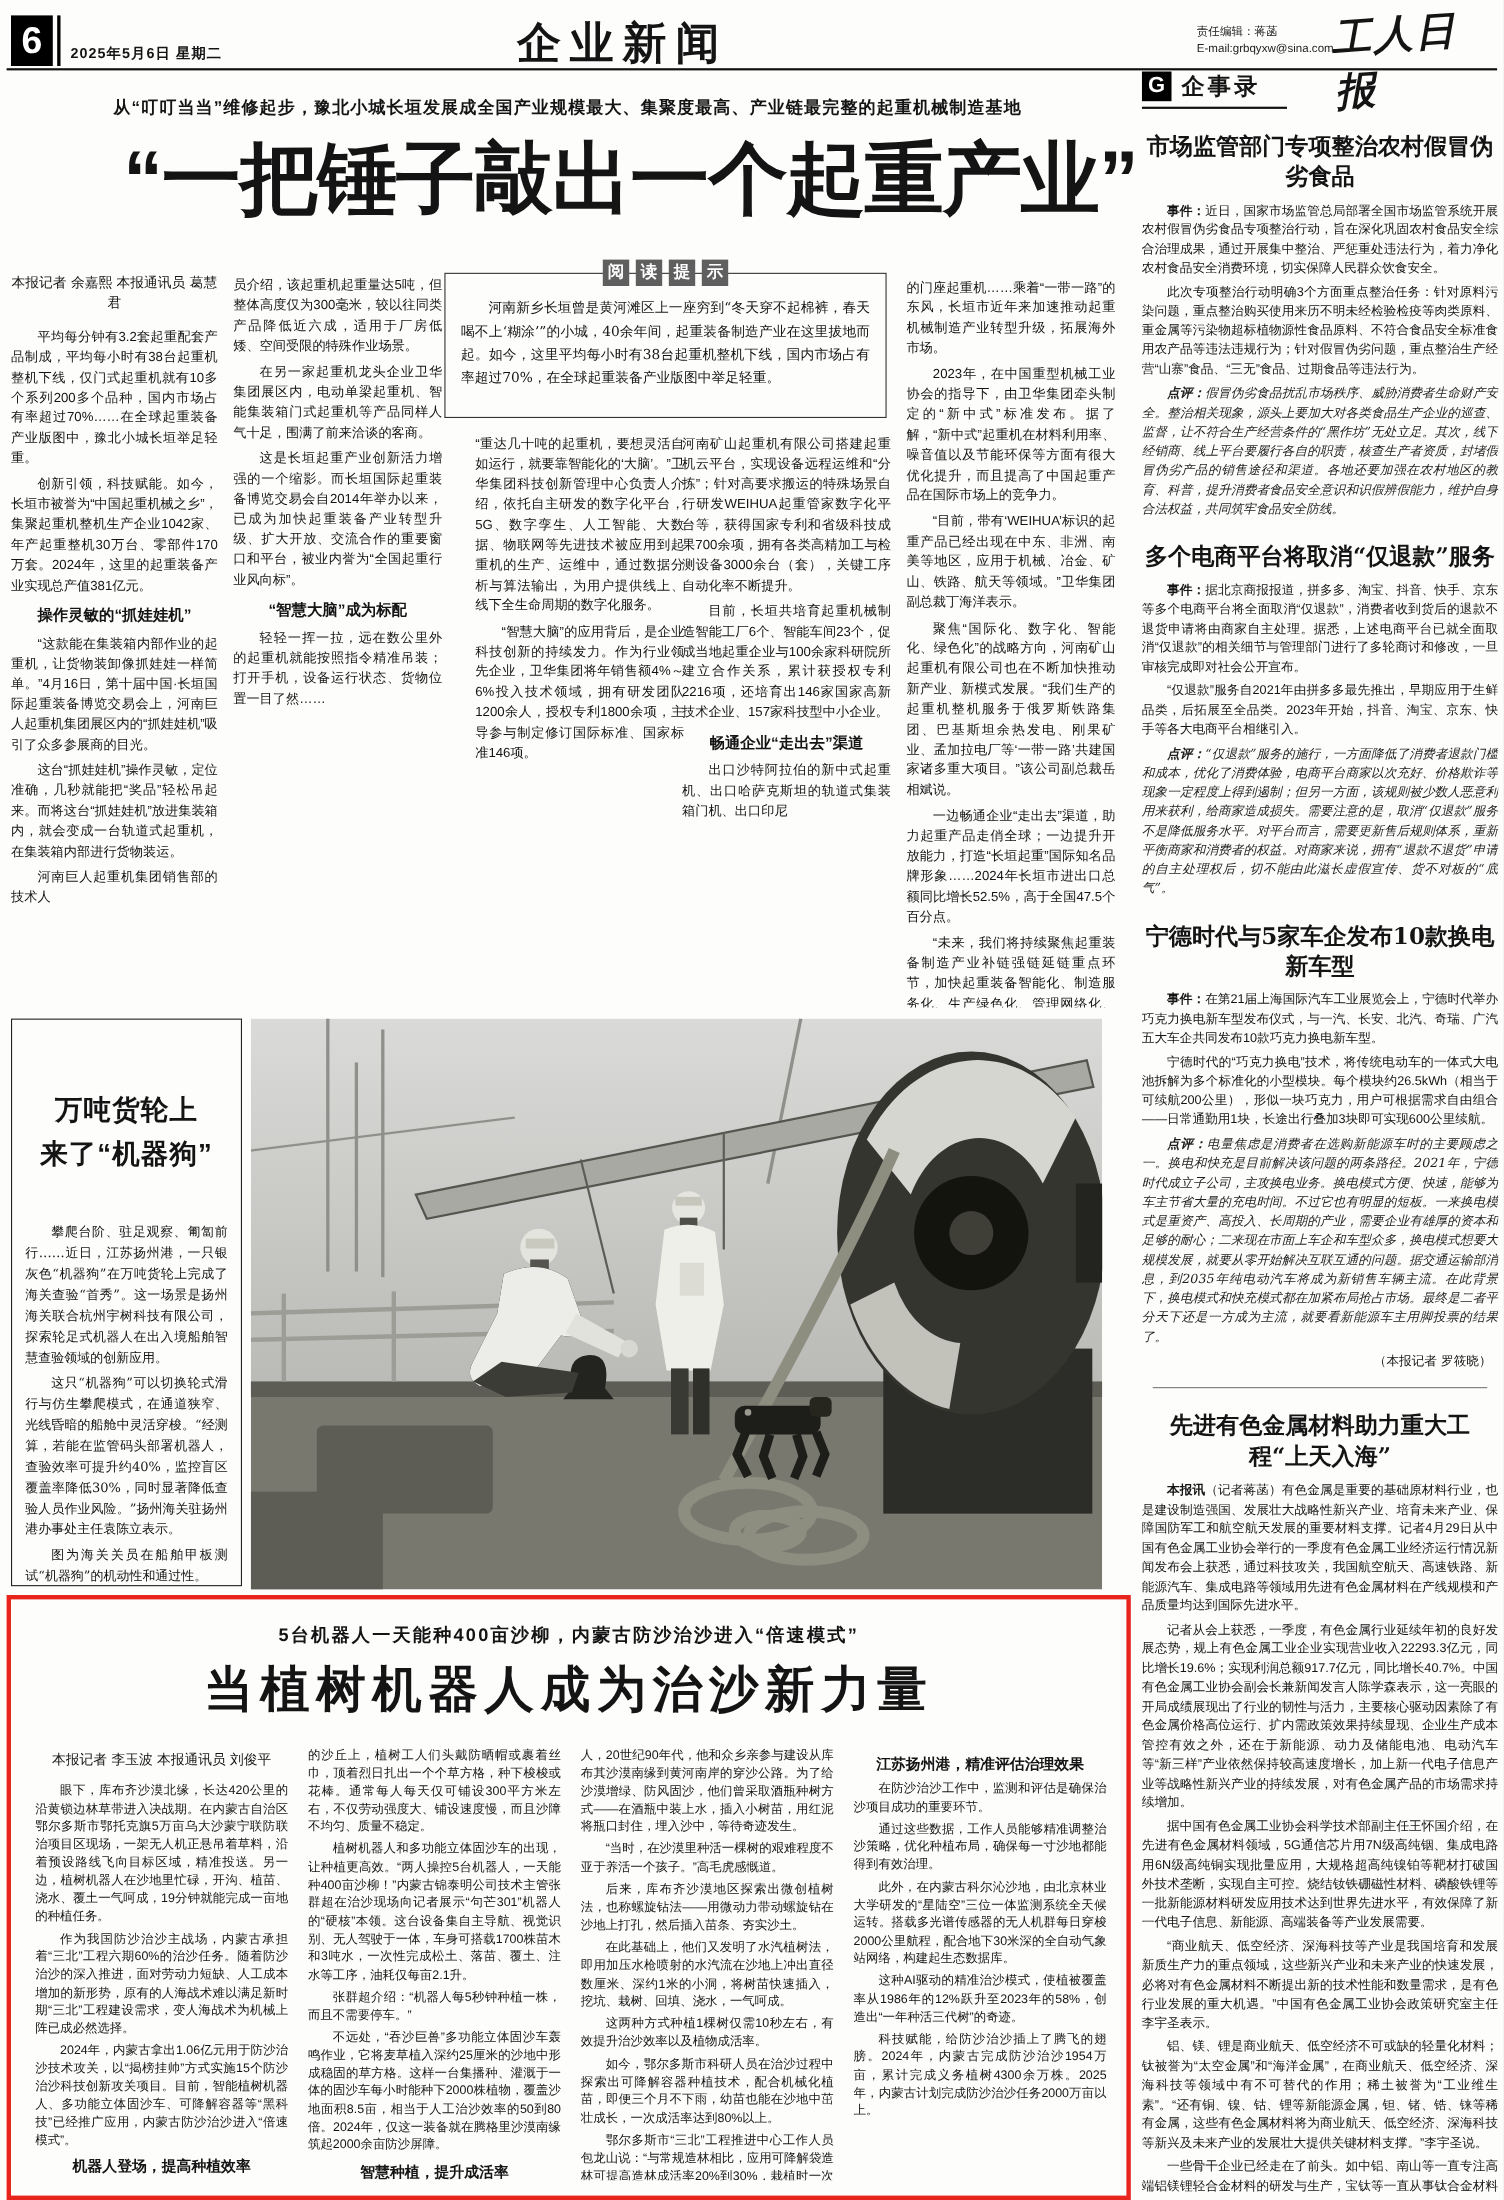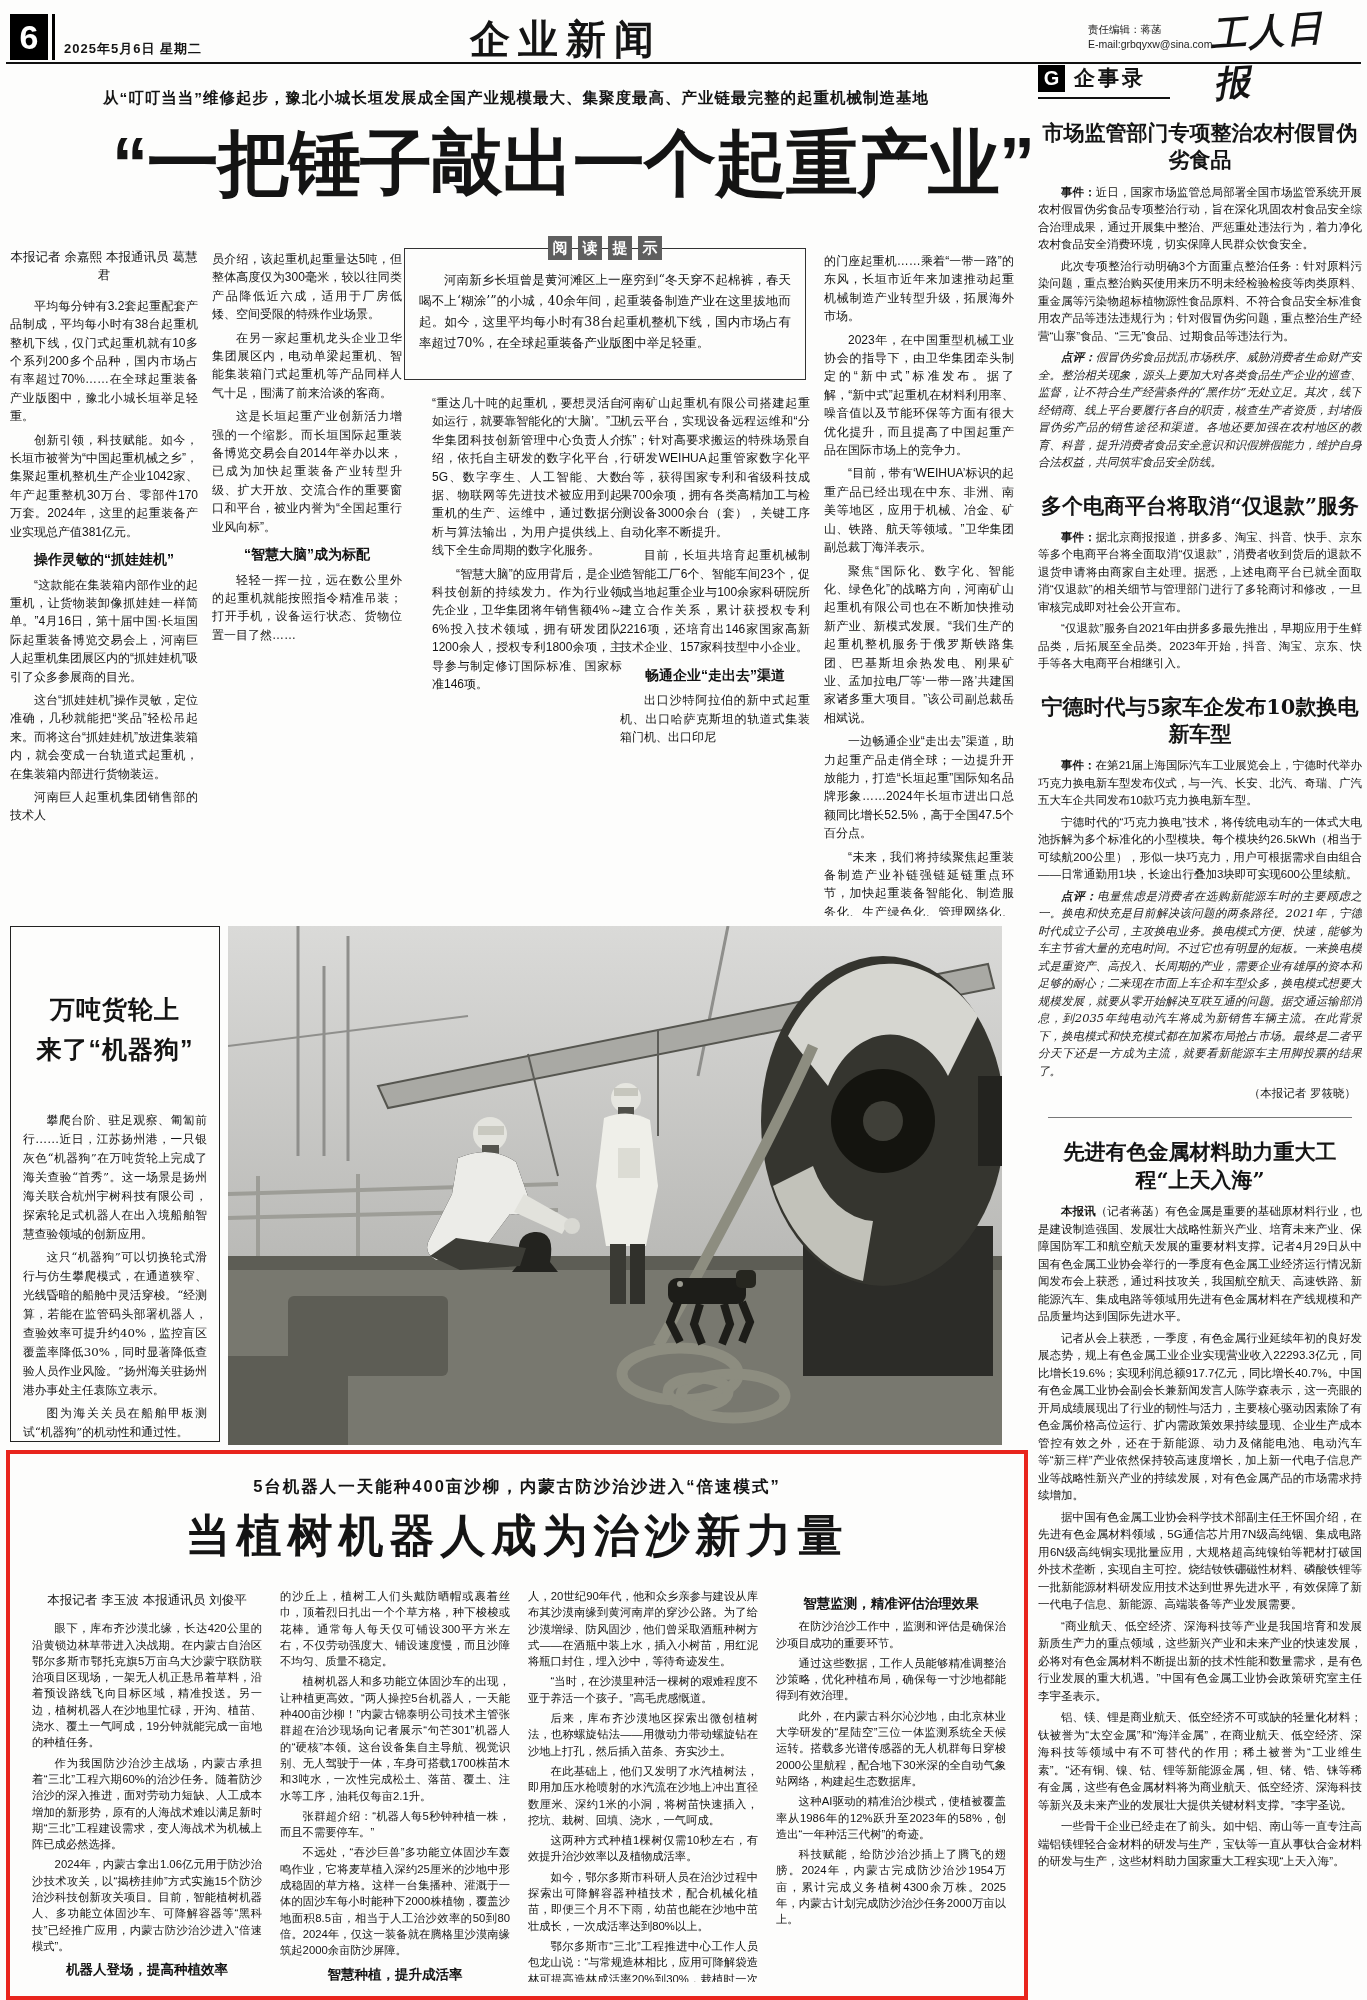--- a/index.html
+++ b/index.html
@@ -232,20 +232,21 @@
         <div class="qs-headline">市场监管部门专项整治农村假冒伪劣食品</div>
         <div>
           <p class=""><b>事件：</b>近日，国家市场监管总局部署全国市场监管系统开展农村假冒伪劣食品专项整治行动，旨在深化巩固农村食品安全综合治理成果，通过开展集中整治、严惩重处违法行为，着力净化农村食品安全消费环境，切实保障人民群众饮食安全。</p>
           <p class="">此次专项整治行动明确3个方面重点整治任务：针对原料污染问题，重点整治购买使用来历不明未经检验检疫等肉类原料、重金属等污染物超标植物源性食品原料、不符合食品安全标准食用农产品等违法违规行为；针对假冒伪劣问题，重点整治生产经营“山寨”食品、“三无”食品、过期食品等违法行为。</p>
           <p class="comment "><b>点评：</b>假冒伪劣食品扰乱市场秩序、威胁消费者生命财产安全。整治相关现象，源头上要加大对各类食品生产企业的巡查、监督，让不符合生产经营条件的“黑作坊”无处立足。其次，线下经销商、线上平台要履行各自的职责，核查生产者资质，封堵假冒伪劣产品的销售途径和渠道。各地还要加强在农村地区的教育、科普，提升消费者食品安全意识和识假辨假能力，维护自身合法权益，共同筑牢食品安全防线。</p>
         </div>
         <div class="qs-headline">多个电商平台将取消“仅退款”服务</div>
         <div>
           <p class=""><b>事件：</b>据北京商报报道，拼多多、淘宝、抖音、快手、京东等多个电商平台将全面取消“仅退款”，消费者收到货后的退款不退货申请将由商家自主处理。据悉，上述电商平台已就全面取消“仅退款”的相关细节与管理部门进行了多轮商讨和修改，一旦审核完成即对社会公开宣布。</p>
           <p class="">“仅退款”服务自2021年由拼多多最先推出，早期应用于生鲜品类，后拓展至全品类。2023年开始，抖音、淘宝、京东、快手等各大电商平台相继引入。</p>
+          <p class="comment "><b>点评：</b>“仅退款”服务的施行，一方面降低了消费者退款门槛和成本，优化了消费体验，电商平台商家以次充好、价格欺诈等现象一定程度上得到遏制；但另一方面，该规则被少数人恶意利用来获利，给商家造成损失。需要注意的是，取消“仅退款”服务不是降低服务水平。对平台而言，需要更新售后规则体系，重新平衡商家和消费者的权益。对商家来说，拥有“退款不退货”申请的自主处理权后，切不能由此滋长虚假宣传、货不对板的“底气”。</p>
         </div>
         <div class="qs-headline">宁德时代与5家车企发布10款换电新车型</div>
         <div>
           <p class=""><b>事件：</b>在第21届上海国际汽车工业展览会上，宁德时代举办巧克力换电新车型发布仪式，与一汽、长安、北汽、奇瑞、广汽五大车企共同发布10款巧克力换电新车型。</p>
           <p class="">宁德时代的“巧克力换电”技术，将传统电动车的一体式大电池拆解为多个标准化的小型模块。每个模块约26.5kWh（相当于可续航200公里），形似一块巧克力，用户可根据需求自由组合——日常通勤用1块，长途出行叠加3块即可实现600公里续航。</p>
           <p class="comment "><b>点评：</b>电量焦虑是消费者在选购新能源车时的主要顾虑之一。换电和快充是目前解决该问题的两条路径。2021年，宁德时代成立子公司，主攻换电业务。换电模式方便、快速，能够为车主节省大量的充电时间。不过它也有明显的短板。一来换电模式是重资产、高投入、长周期的产业，需要企业有雄厚的资本和足够的耐心；二来现在市面上车企和车型众多，换电模式想要大规模发展，就要从零开始解决互联互通的问题。据交通运输部消息，到2035年纯电动汽车将成为新销售车辆主流。在此背景下，换电模式和快充模式都在加紧布局抢占市场。最终是二者平分天下还是一方成为主流，就要看新能源车主用脚投票的结果了。</p>
         </div>
         <div class="qs-credit">（本报记者 罗筱晓）</div>
         <hr class="qs-divider">
         <div class="qs-headline">先进有色金属材料助力重大工程“上天入海”</div>
@@ -280,21 +281,21 @@
     <div class="tree-col" id="tree-c2">
         <p class="noind">人，20世纪90年代，他和众乡亲参与建设从库布其沙漠南缘到黄河南岸的穿沙公路。为了给沙漠增绿、防风固沙，他们曾采取酒瓶种树方式——在酒瓶中装上水，插入小树苗，用红泥将瓶口封住，埋入沙中，等待奇迹发生。</p>
         <p class="">“当时，在沙漠里种活一棵树的艰难程度不亚于养活一个孩子。”高毛虎感慨道。</p>
         <p class="">后来，库布齐沙漠地区探索出微创植树法，也称螺旋钻法——用微动力带动螺旋钻在沙地上打孔，然后插入苗条、夯实沙土。</p>
         <p class="">在此基础上，他们又发明了水汽植树法，即用加压水枪喷射的水汽流在沙地上冲出直径数厘米、深约1米的小洞，将树苗快速插入，挖坑、栽树、回填、浇水，一气呵成。</p>
         <p class="">这两种方式种植1棵树仅需10秒左右，有效提升治沙效率以及植物成活率。</p>
         <p class="">如今，鄂尔多斯市科研人员在治沙过程中探索出可降解容器种植技术，配合机械化植苗，即便三个月不下雨，幼苗也能在沙地中茁壮成长，一次成活率达到80%以上。</p>
         <p class="">鄂尔多斯市“三北”工程推进中心工作人员包龙山说：“与常规造林相比，应用可降解袋造林可提高造林成活率20%到30%，栽植时一次性浇水后可抗旱3个月。”</p>
       </div>
     <div class="tree-col" id="tree-c3">
-        <div class="subhead">智慧监测，精准评估治理效果</div>
+        <div class="subhead">江苏扬州港，精准评估治理效果</div>
         <p class="">在防沙治沙工作中，监测和评估是确保治沙项目成功的重要环节。</p>
         <p class="">通过这些数据，工作人员能够精准调整治沙策略，优化种植布局，确保每一寸沙地都能得到有效治理。</p>
         <p class="">此外，在内蒙古科尔沁沙地，由北京林业大学研发的“星陆空”三位一体监测系统全天候运转。搭载多光谱传感器的无人机群每日穿梭2000公里航程，配合地下30米深的全自动气象站网络，构建起生态数据库。</p>
         <p class="">这种AI驱动的精准治沙模式，使植被覆盖率从1986年的12%跃升至2023年的58%，创造出“一年种活三代树”的奇迹。</p>
         <p class="">科技赋能，给防沙治沙插上了腾飞的翅膀。2024年，内蒙古完成防沙治沙1954万亩，累计完成义务植树4300余万株。2025年，内蒙古计划完成防沙治沙任务2000万亩以上。</p>
       </div>
   </div>
 
 </div>
 

